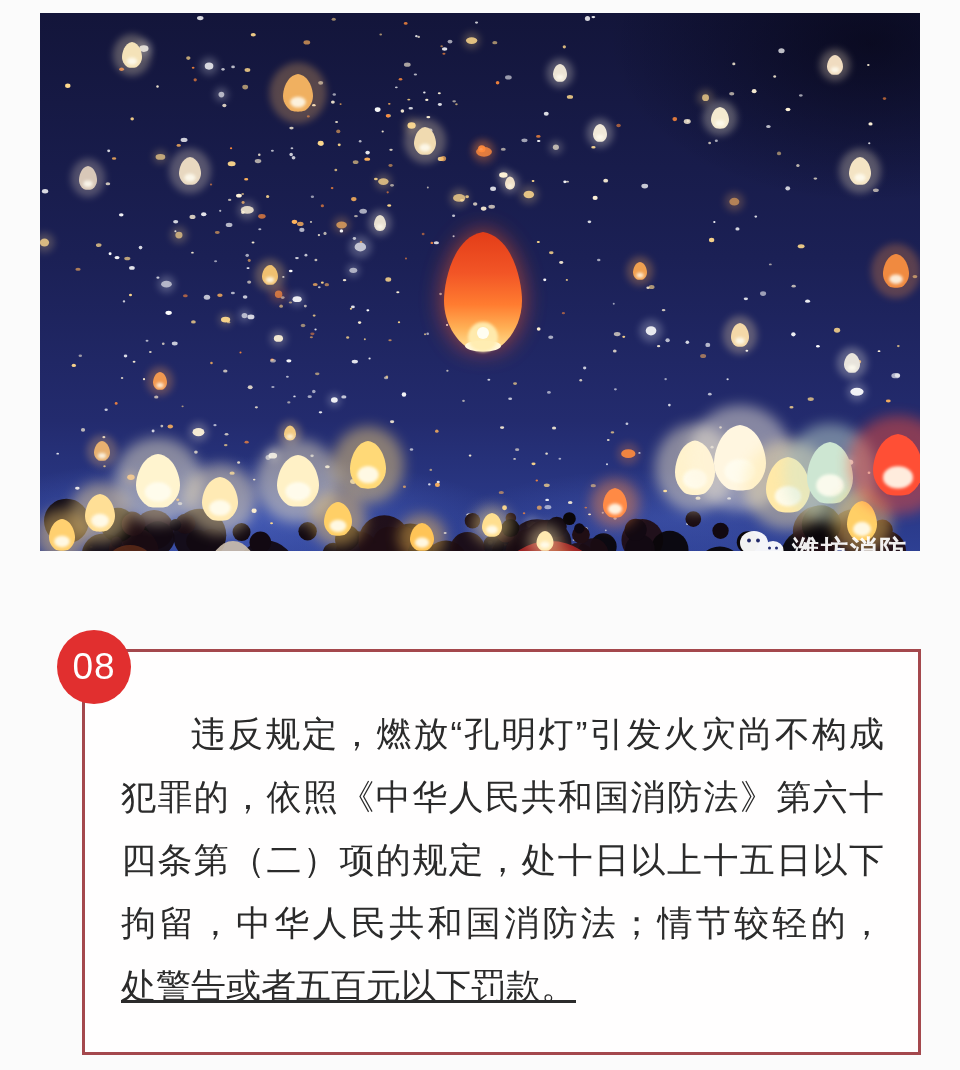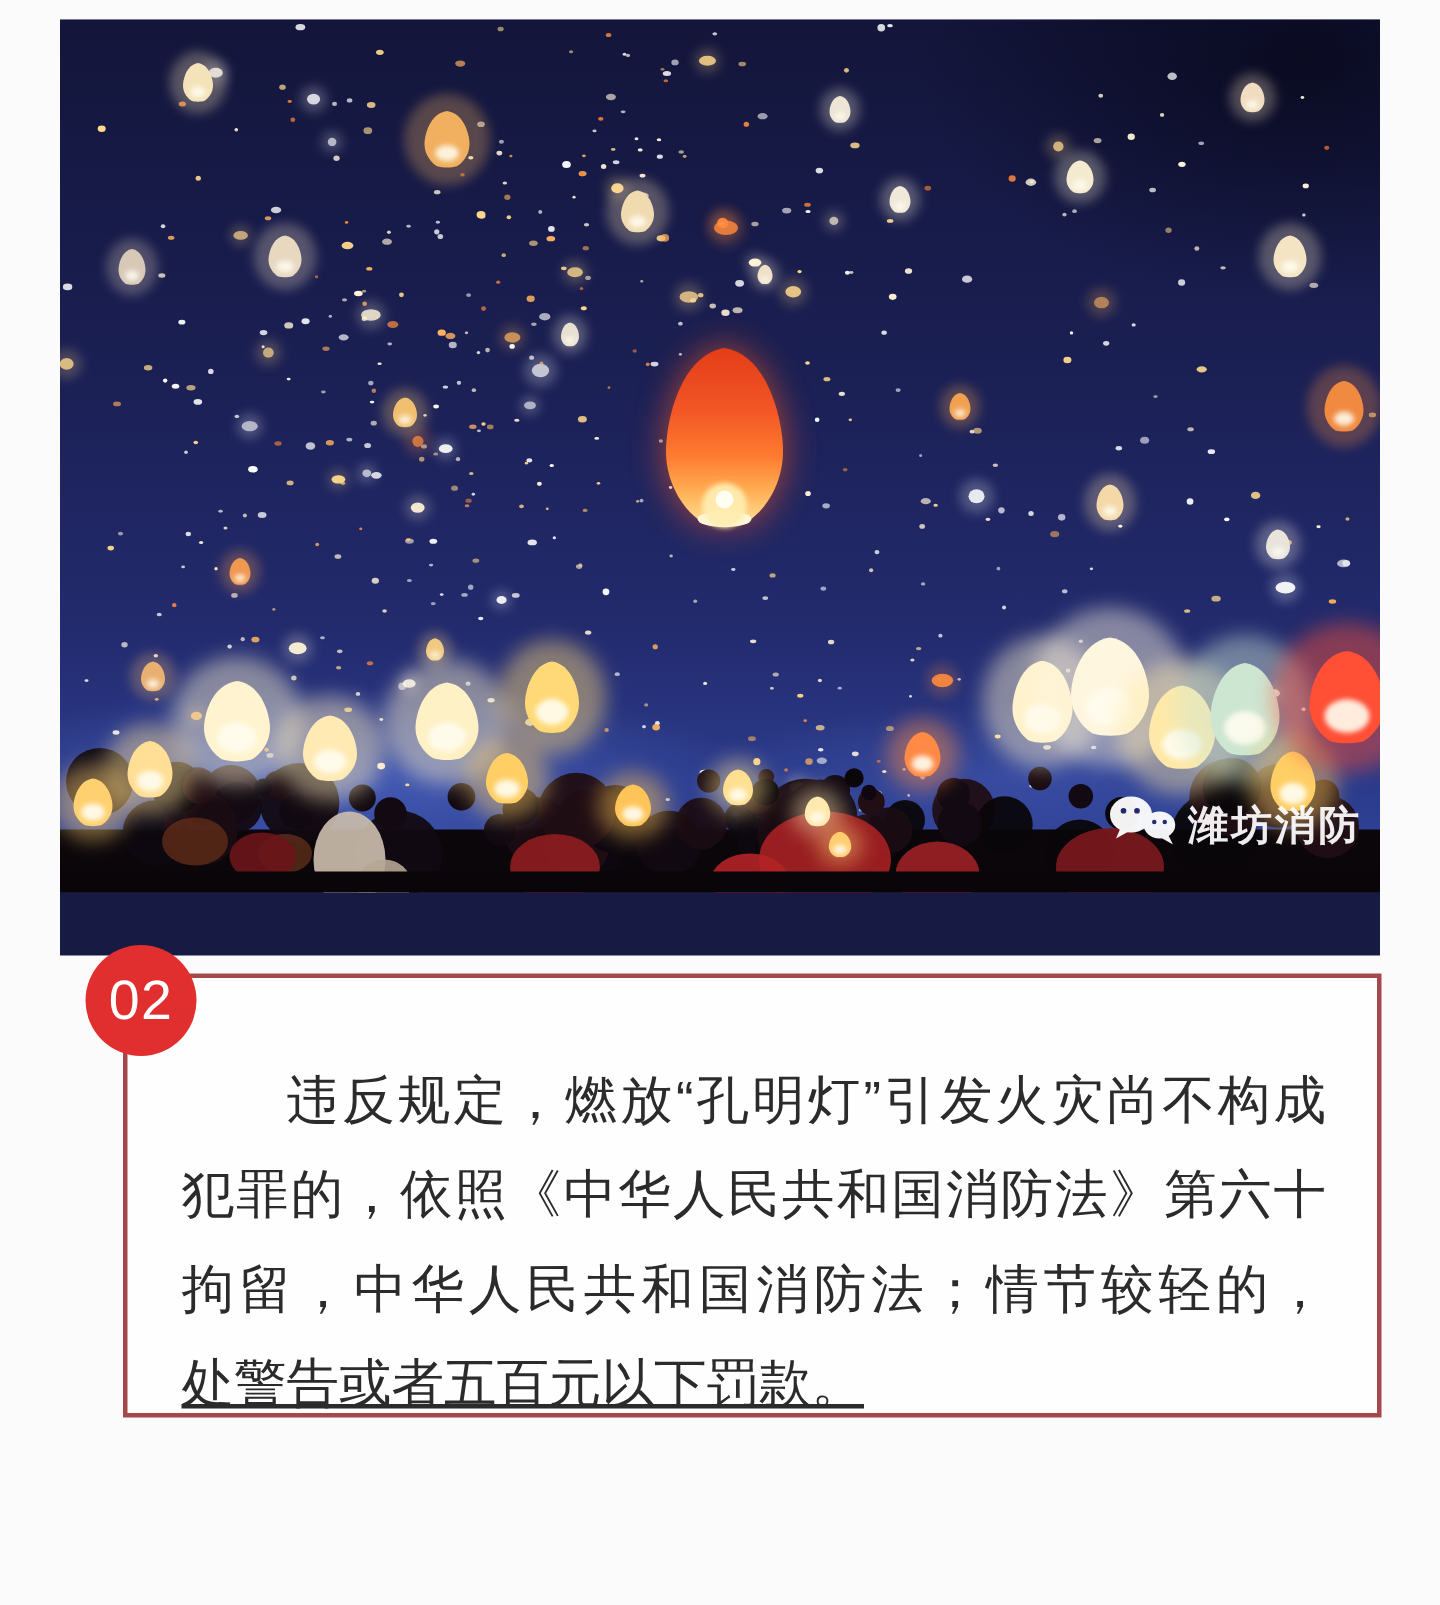--- a/index.html
+++ b/index.html
@@ -2,33 +2,33 @@
 <html><head>
 <meta charset="utf-8">
 <style>
   html,body{margin:0;padding:0;}
   body{
     width:960px;height:1070px;position:relative;overflow:hidden;
     background:#fbfbfb;
     font-family:"Liberation Sans","DejaVu Sans",sans-serif;
   }
   .photo{
-    position:absolute;left:40px;top:13px;width:880px;height:624px;
+    position:absolute;left:40px;top:13px;width:880px;height:538px;
     background:#171a42;overflow:hidden;
   }
   .photo svg{display:block;width:880px;height:582px;}
   .section-badge{
     position:absolute;left:57px;top:630px;width:74px;height:74px;
     border-radius:50%;
     display:flex;align-items:center;justify-content:center;
     color:#ffffff;font-size:37px;font-weight:400;letter-spacing:1px;
     z-index:3;
   }
   .section-card{
-    position:absolute;left:82px;top:649px;width:839px;height:296px;
+    position:absolute;left:82px;top:649px;width:839px;height:406px;
     box-sizing:border-box;border:3px solid #a4484d;background:#fffefe;
     z-index:1;
   }
   .card-text{
     position:absolute;left:36px;right:34px;top:50px;
     font-size:35px;line-height:63px;color:#2b2b2b;
   }
   .para-line{text-align:justify;text-align-last:justify;}
   .para-line.first{text-indent:2em;}
   .para-line.last{text-align-last:left;text-decoration:underline;}
@@ -812,23 +812,24 @@
         <circle cx="18" cy="10.5" r="1.9" fill="#232b6e"></circle>
         <circle cx="29.5" cy="18" r="1.5" fill="#232b6e"></circle>
         <circle cx="36.5" cy="18" r="1.5" fill="#232b6e"></circle>
       </g>
       <text x="52" y="29" class="wm-text">潍坊消防</text>
     </g>
   </svg>
 </div>
 
 <div class="section-badge" style="background:#e12f2f;">
-  <span>02</span>
+  <span>08</span>
 </div>
 
 <div class="section-card">
   <div class="card-text">
     <div class="para-line first">违反规定，燃放“孔明灯”引发火灾尚不构成</div>
     <div class="para-line">犯罪的，依照《中华人民共和国消防法》第六十</div>
+    <div class="para-line">四条第（二）项的规定，处十日以上十五日以下</div>
     <div class="para-line">拘留，中华人民共和国消防法；情节较轻的，</div>
     <div class="para-line last">处警告或者五百元以下罚款。</div>
   </div>
 </div>
 
 </body></html>

